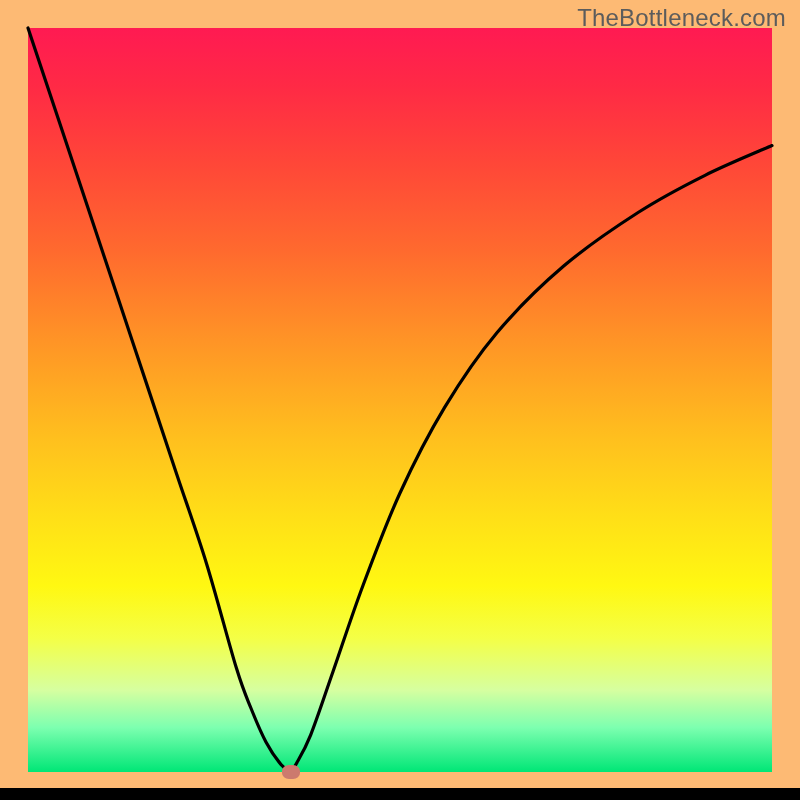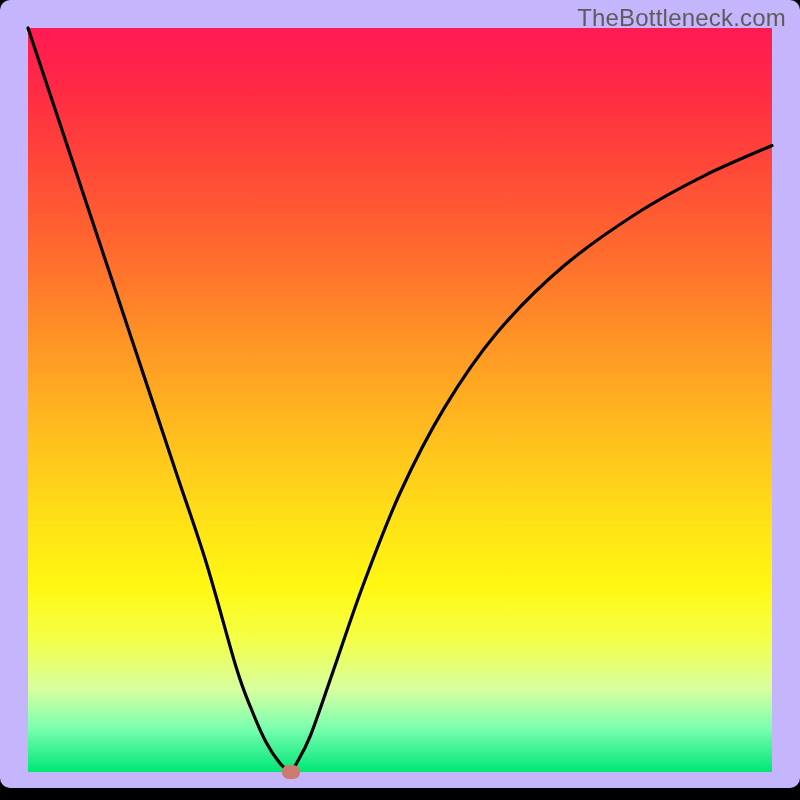--- a/index.html
+++ b/index.html
@@ -7,22 +7,21 @@
     padding: 0;
     width: 800px;
     height: 800px;
     overflow: hidden;
     background: #000;
   }
   .frame {
     position: relative;
     width: 800px;
     height: 788px;
-    background: #c4b5fd;
-    border-radius: 10px;
+    background: #fdba74;
   }
   .watermark {
     position: absolute;
     top: 4px;
     right: 14px;
     font-family: Arial, Helvetica, sans-serif;
     font-size: 24px;
     font-weight: 500;
     color: #5c5c5c;
     letter-spacing: 0.2px;

